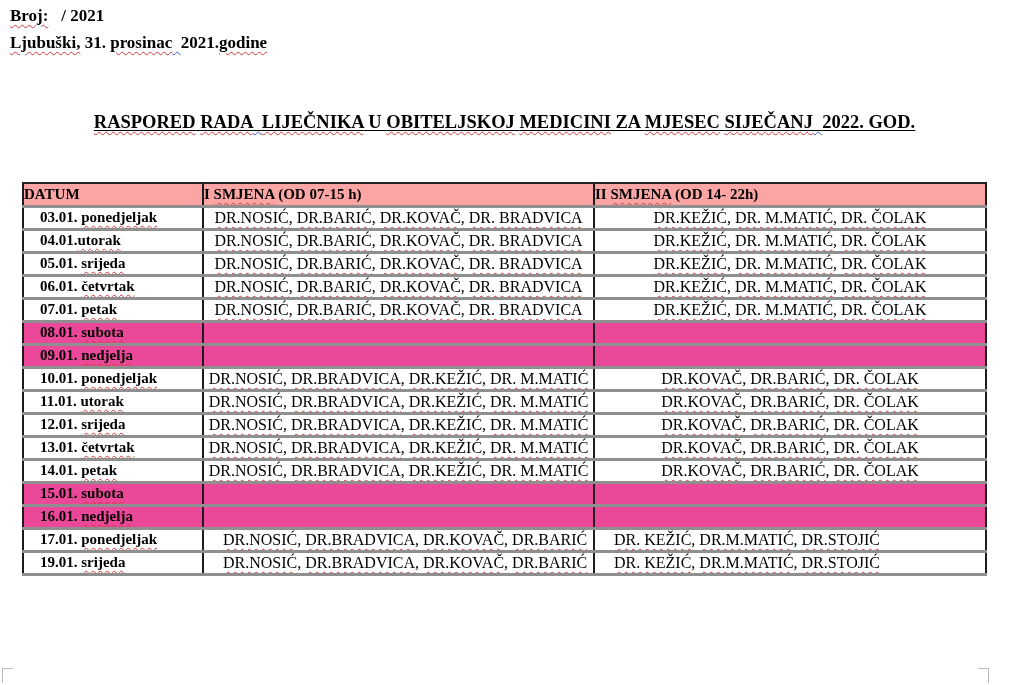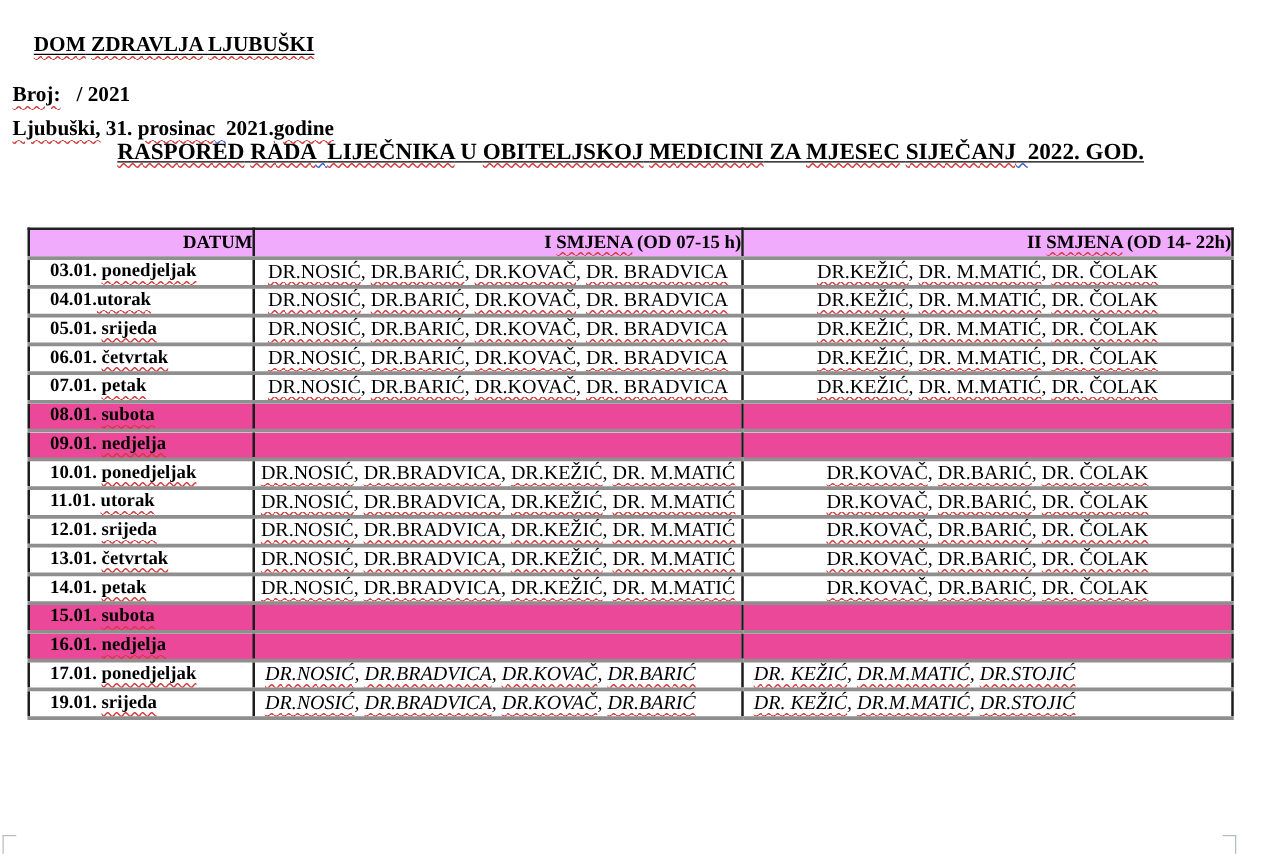--- a/index.html
+++ b/index.html
@@ -67,56 +67,53 @@
     border-left: 2px solid #1c1c1c;
     border-right: 2px solid #1c1c1c;
     border-top: 3px solid #8f8f8f;
     border-bottom: 3px solid #8f8f8f;
     height: 23px;
     vertical-align: middle;
     overflow: hidden;
   }
   .schedule thead th {
     border-top: 2px solid #222222;
-    background: #f0abfc;
+    background: #fca5a5;
     font-weight: bold;
     font-size: 15px;
-    text-align: right;
+    text-align: left;
   }
   .schedule td.c-date {
     font-weight: bold;
     font-size: 15px;
     text-align: left;
     padding-left: 16px;
   }
   .schedule td.c-shift {
     font-size: 16px;
     text-align: center;
     padding: 0 3px;
   }
-  .schedule td.c-shift.left { text-align: left; padding-left: 8px; font-style: italic; }
+  .schedule td.c-shift.left { text-align: left; padding-left: 19px; }
   .schedule tr.weekend td { background: #ec4899; }
 
   
   .corner-mark {
     position: absolute;
     width: 11px;
     height: 15px;
     top: 668px;
   }
   .corner-mark.left  { left: 2px;   border-top: 1px solid #b9bcbe; border-left: 1px solid #b9bcbe; }
   .corner-mark.right { left: 978px; border-top: 1px solid #b9bcbe; border-right: 1px solid #b9bcbe; }
 </style>
 </head>
 <body>
 
 <div class="letterhead">
-  <div class="keep-space">
-    <span class="underlined keep-space"><span class="keep-space wavy-red">DOM</span><span class="keep-space"> </span><span class="keep-space wavy-red">ZDRAVLJA</span><span class="keep-space"> </span><span class="keep-space wavy-red">LJUBUŠKI</span></span>
-  </div>
   <div class="keep-space"><span class="keep-space wavy-red">Broj:</span><span class="keep-space">   / 2021</span></div>
   <div class="lh-date-line keep-space"><span class="keep-space wavy-red">Ljubuški,</span><span class="keep-space"> 31. </span><span class="keep-space wavy-red">prosinac</span><span class="keep-space wavy-blue">  </span><span class="keep-space">2021.</span><span class="keep-space wavy-red">godine</span></div>
 </div>
 
 <div class="doc-title">
   <span class="underlined keep-space"><span class="keep-space wavy-red">RASPORED</span><span class="keep-space"> </span><span class="keep-space wavy-red">RADA</span><span class="keep-space wavy-blue">  </span><span class="keep-space wavy-red">LIJEČNIKA</span><span class="keep-space"> U </span><span class="keep-space wavy-red">OBITELJSKOJ</span><span class="keep-space"> </span><span class="keep-space wavy-red">MEDICINI</span><span class="keep-space"> ZA </span><span class="keep-space wavy-red">MJESEC</span><span class="keep-space"> </span><span class="keep-space wavy-red">SIJEČANJ</span><span class="keep-space wavy-blue">  </span><span class="keep-space">2022. GOD.</span></span>
 </div>
 
 <table class="schedule">
   <colgroup>

